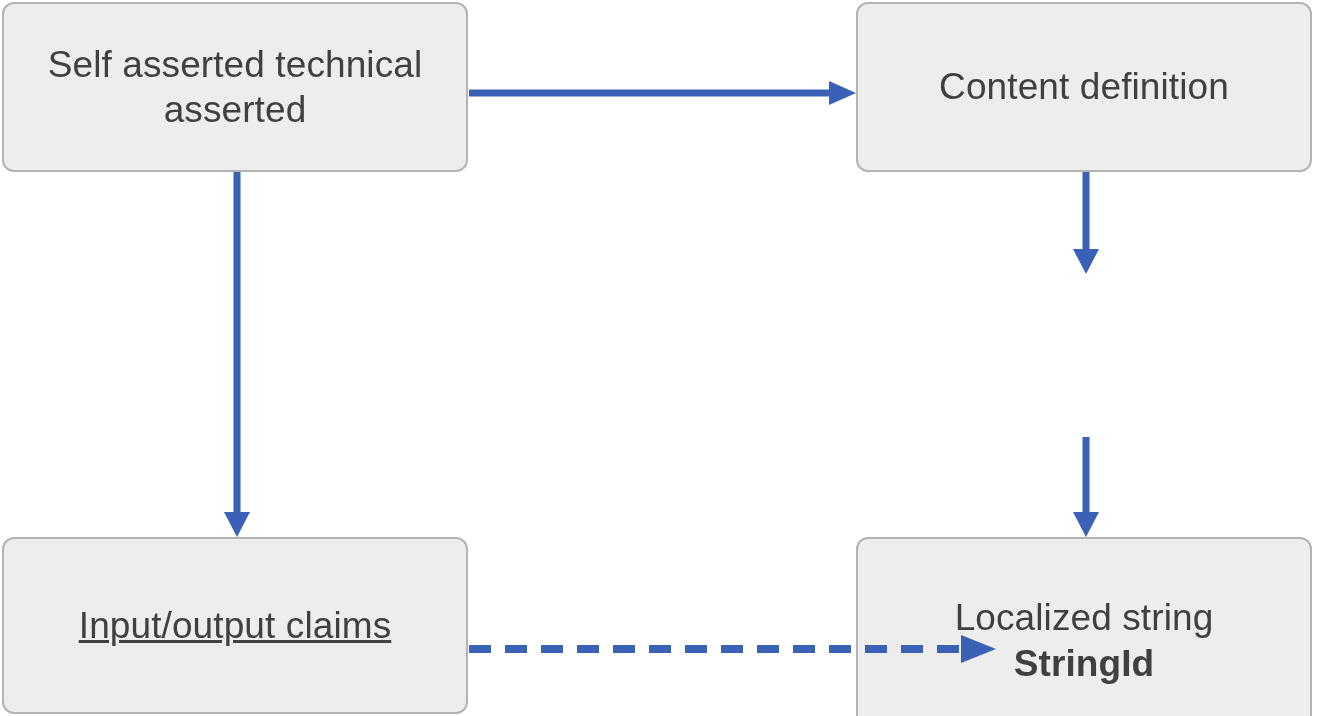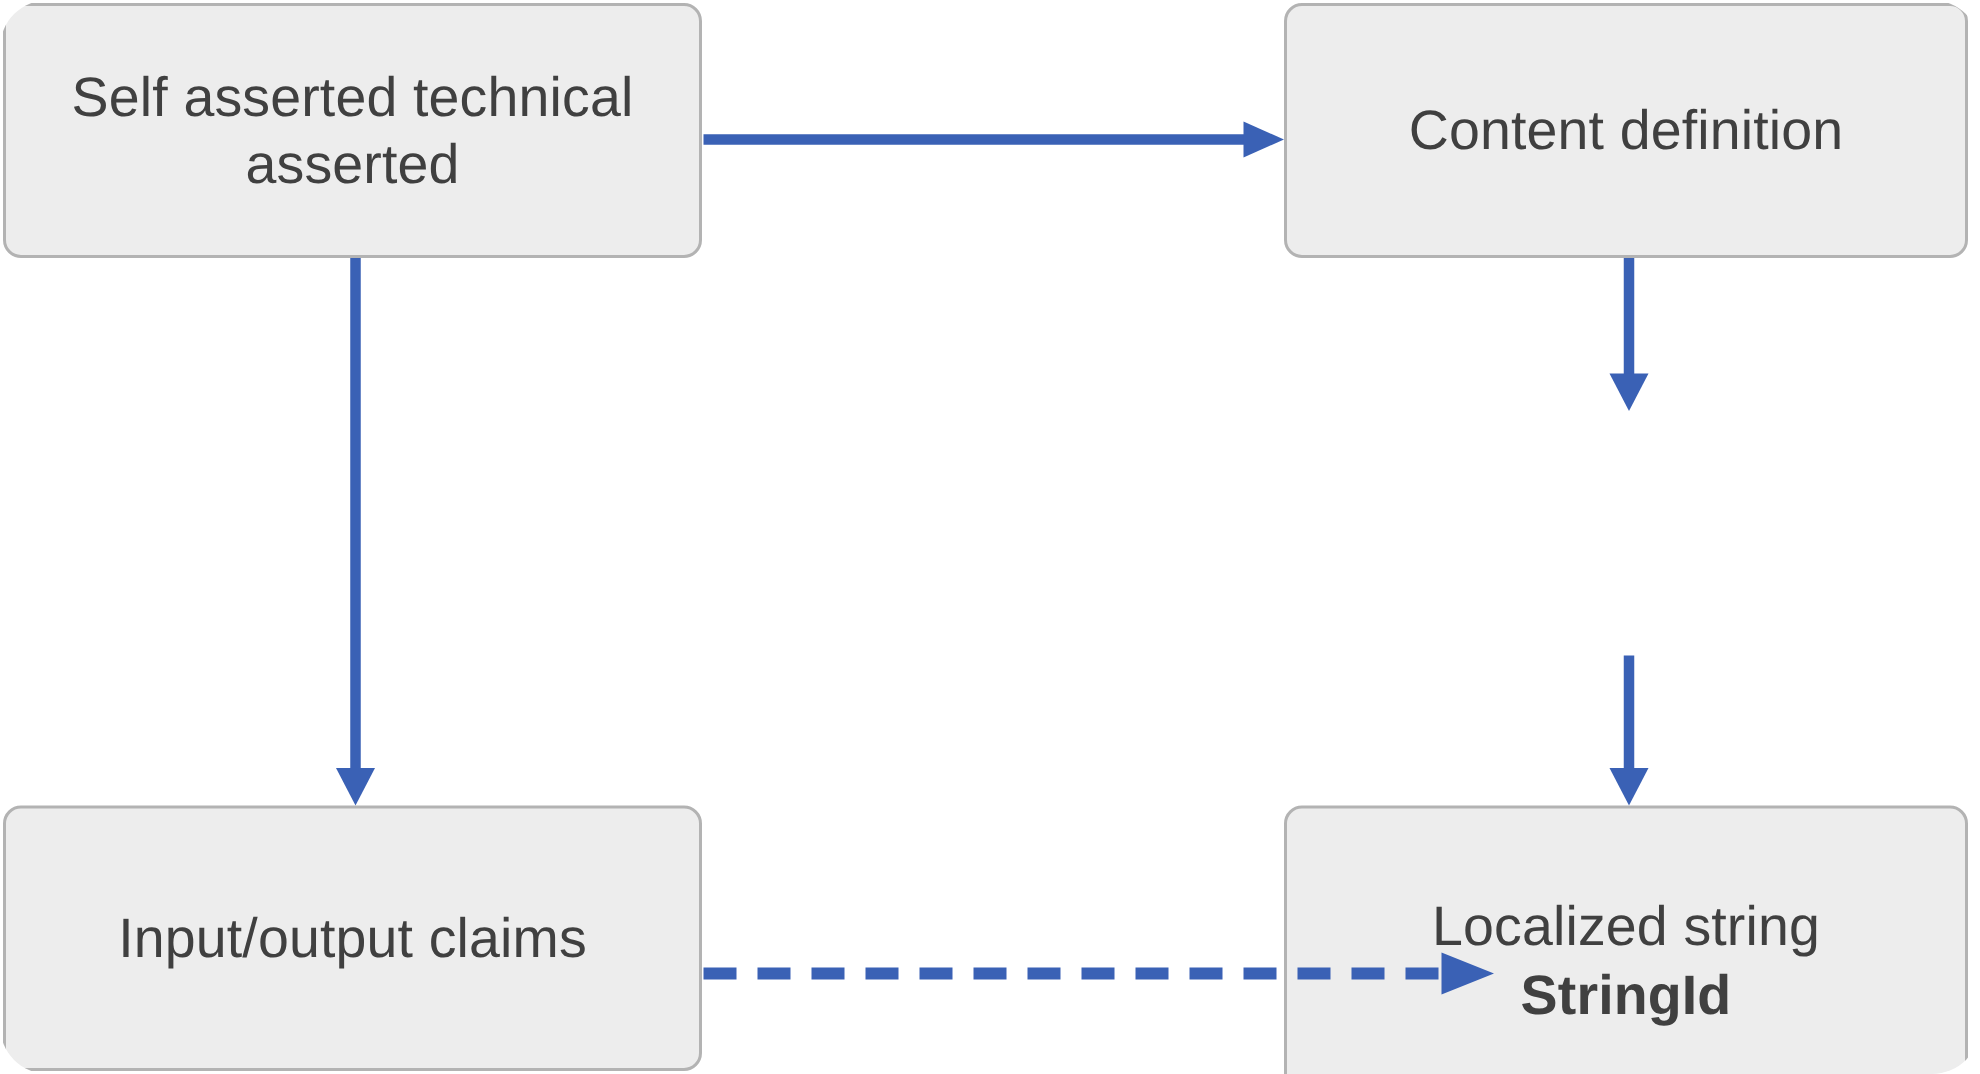--- a/index.html
+++ b/index.html
@@ -10,21 +10,20 @@
   }
   body {
     font-family: "Liberation Sans", sans-serif;
   }
   #canvas {
     position: relative;
     width: 1320px;
     height: 716px;
     background: #ffffff;
     overflow: hidden;
-    border-radius: 32px;
   }
   
   .node {
     position: absolute;
     box-sizing: border-box;
     background: #EDEDED;
     border: 2px solid #B3B3B3;
     border-radius: 12px;
     display: flex;
     align-items: center;
@@ -46,21 +45,21 @@
   }
   .node .line.bold {
     font-weight: 700;
   }
 
   
   #node-self-asserted   { left: 2px;   top: 2px;   width: 466px; height: 170px; }
   #node-content-def     { left: 856px; top: 2px;   width: 456px; height: 170px; }
   #node-localized-res   { left: 856px; top: 274px; width: 456px; height: 163px; }
   #node-localized-str   { left: 856px; top: 537px; width: 456px; height: 207px; }
-  #node-claims-transform{ left: 2px;   top: 537px; width: 466px; height: 177px; }
+  #node-claims-transform{ left: 2px;   top: 537px; width: 466px; height: 177px; text-decoration: underline; }
 
   
   #connectors {
     position: absolute;
     left: 0;
     top: 0;
     width: 1320px;
     height: 716px;
     z-index: 2;
     pointer-events: none;

